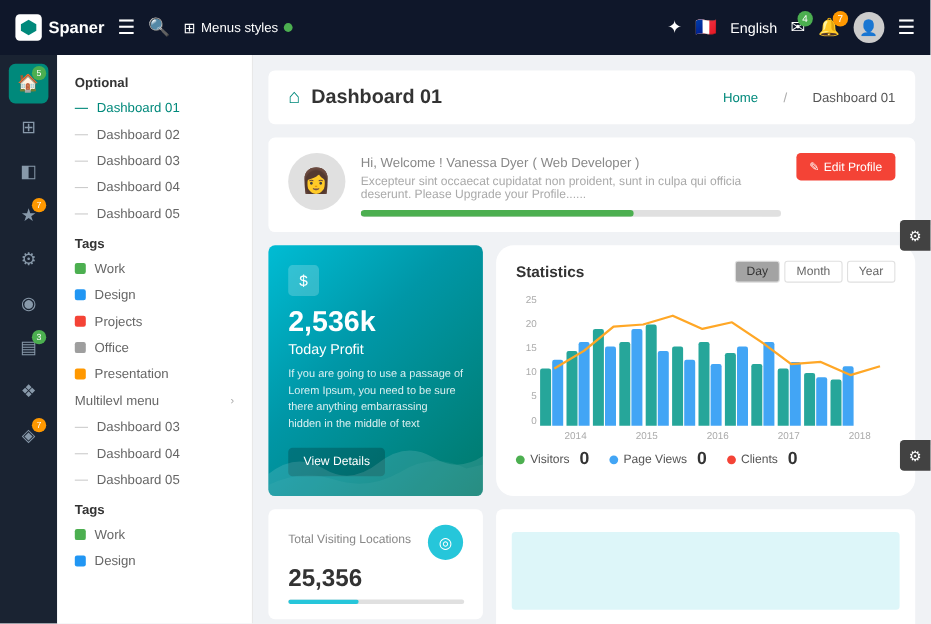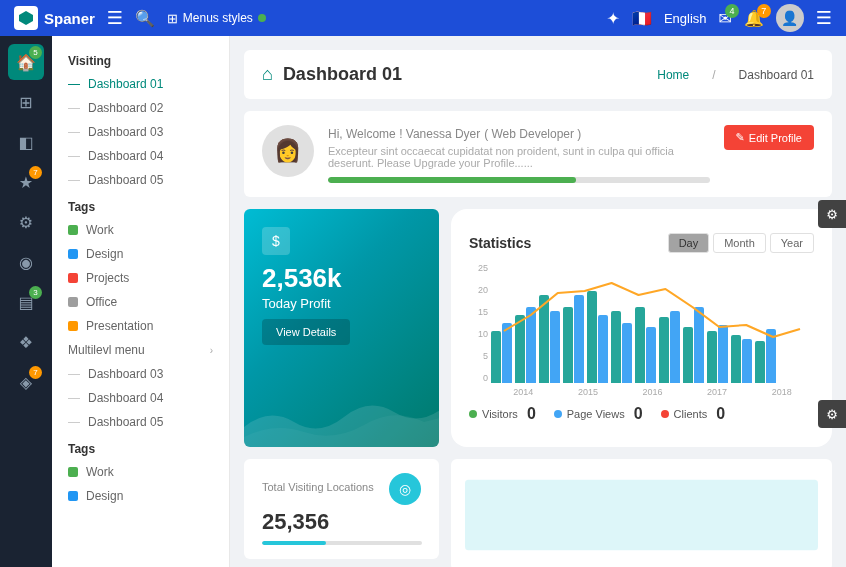--- a/index.html
+++ b/index.html
@@ -1,21 +1,21 @@
 <!DOCTYPE html>
 <html><head>
   <meta charset="utf-8">
   <style>
     * { margin: 0; padding: 0; box-sizing: border-box; }
     body { font-family: 'Segoe UI', Arial, sans-serif; background: #f0f2f5; width: 846px; height: 567px; overflow: hidden; display: flex; flex-direction: column; }
 
     
     .top-nav {
-      background: #1d4ed8;
-      height: 36px;
+      background: #0f172a;
+      height: 50px;
       display: flex;
       align-items: center;
       padding: 0 14px;
       flex-shrink: 0;
       gap: 12px;
     }
     .nav-logo { display: flex; align-items: center; gap: 6px; color: white; font-weight: bold; font-size: 15px; }
     .nav-logo-icon { width: 24px; height: 24px; background: white; border-radius: 4px; display: flex; align-items: center; justify-content: center; }
     .nav-logo-icon svg { width: 16px; height: 16px; }
     .nav-spacer { flex: 1; }
@@ -151,21 +151,21 @@
     .profit-amount { font-size: 26px; font-weight: 700; margin-bottom: 2px; }
     .profit-label { font-size: 13px; font-weight: 500; margin-bottom: 8px; }
     .profit-desc { font-size: 10px; opacity: 0.85; margin-bottom: 14px; line-height: 1.5; }
     .profit-btn { background: rgba(0,0,0,0.2); border: none; color: white; padding: 7px 14px; border-radius: 4px; font-size: 11px; cursor: pointer; }
     .profit-wave { position: absolute; bottom: 0; left: 0; right: 0; height: 60px; opacity: 0.3; }
 
     
     .stats-card {
       background: white;
       border-radius: 16px;
-      padding: 24px 18px;
+      padding: 14px 18px;
     }
     .stats-header { display: flex; align-items: center; justify-content: space-between; margin-bottom: 10px; }
     .stats-title { font-size: 14px; font-weight: 600; color: #333; }
     .stats-tabs { display: flex; gap: 4px; }
     .stats-tab { padding: 3px 10px; font-size: 11px; border: 1px solid #e0e0e0; border-radius: 3px; cursor: pointer; color: #666; background: white; }
     .stats-tab.active { background: #a3a3a3; color: #333; }
 
     
     .chart-area { position: relative; }
     .chart-bars { display: flex; align-items: flex-end; gap: 3px; height: 120px; padding-bottom: 0; }
@@ -267,21 +267,21 @@
       <span class="s-badge">3</span>
     </div>
     <div class="sidebar-item">❖</div>
     <div class="sidebar-item">
       ◈
       <span class="s-badge orange">7</span>
     </div>
   </aside>
 
   <div class="menu-panel">
-    <div class="menu-section-title">Visiting</div>
+    <div class="menu-section-title">Optional</div>
     <div class="menu-item active">
       <span class="dash active"></span>
       <span>Dashboard 01</span>
     </div>
     <div class="menu-item">
       <span class="dash"></span>
       <span>Dashboard 02</span>
     </div>
     <div class="menu-item">
       <span class="dash"></span>
@@ -379,20 +379,21 @@
     </div>
 
     <div class="stats-row">
 
       <div class="profit-card">
         <div class="profit-icon">$</div>
         <div class="profit-amount">
           <span>2,536k</span>
         </div>
         <div class="profit-label">Today Profit</div>
+        <div class="profit-desc">If you are going to use a passage of Lorem Ipsum, you need to be sure there anything embarrassing hidden in the middle of text</div>
         <button class="profit-btn">View Details</button>
         <svg class="profit-wave" viewBox="0 0 200 60" preserveAspectRatio="none">
           <path d="M0,40 Q25,20 50,35 Q75,50 100,30 Q125,10 150,25 Q175,40 200,20 L200,60 L0,60 Z" fill="rgba(255,255,255,0.4)"></path>
           <path d="M0,50 Q30,35 60,45 Q90,55 120,38 Q150,20 180,35 L200,30 L200,60 L0,60 Z" fill="rgba(255,255,255,0.2)"></path>
         </svg>
       </div>
 
       <div class="stats-card">
         <div class="stats-header">
           <span class="stats-title">Statistics</span>

